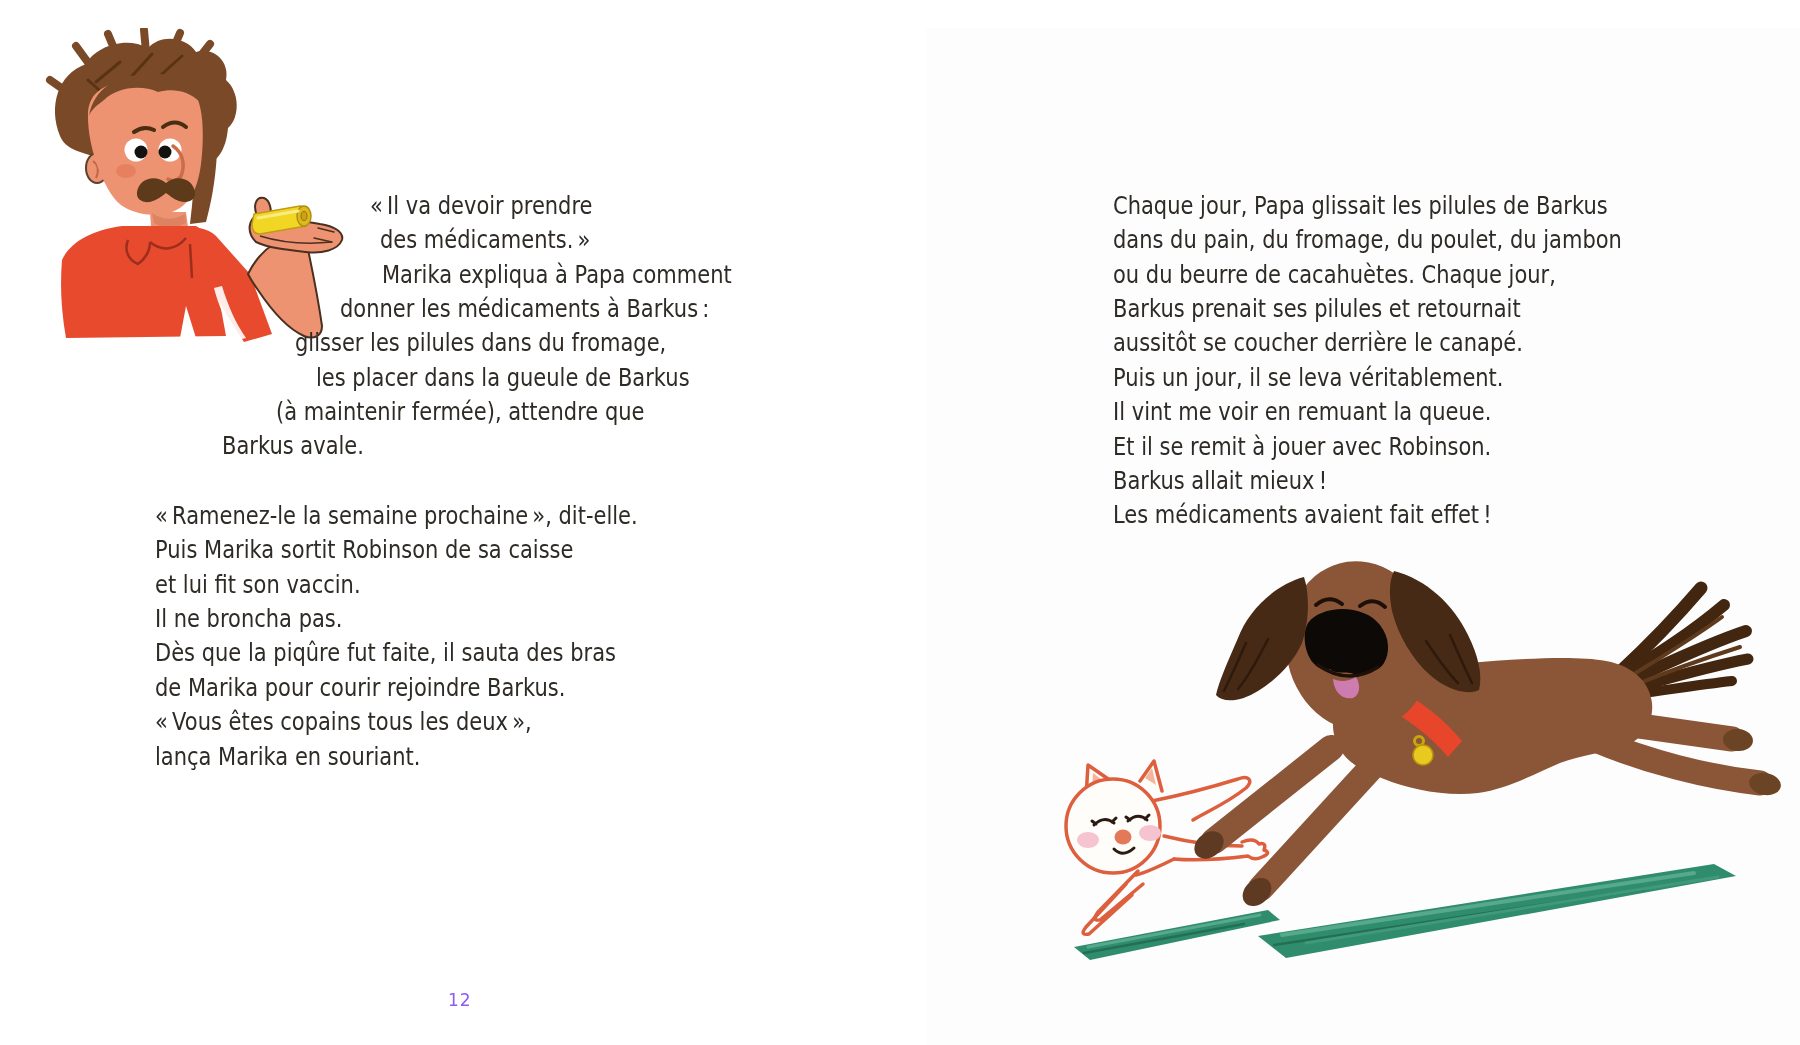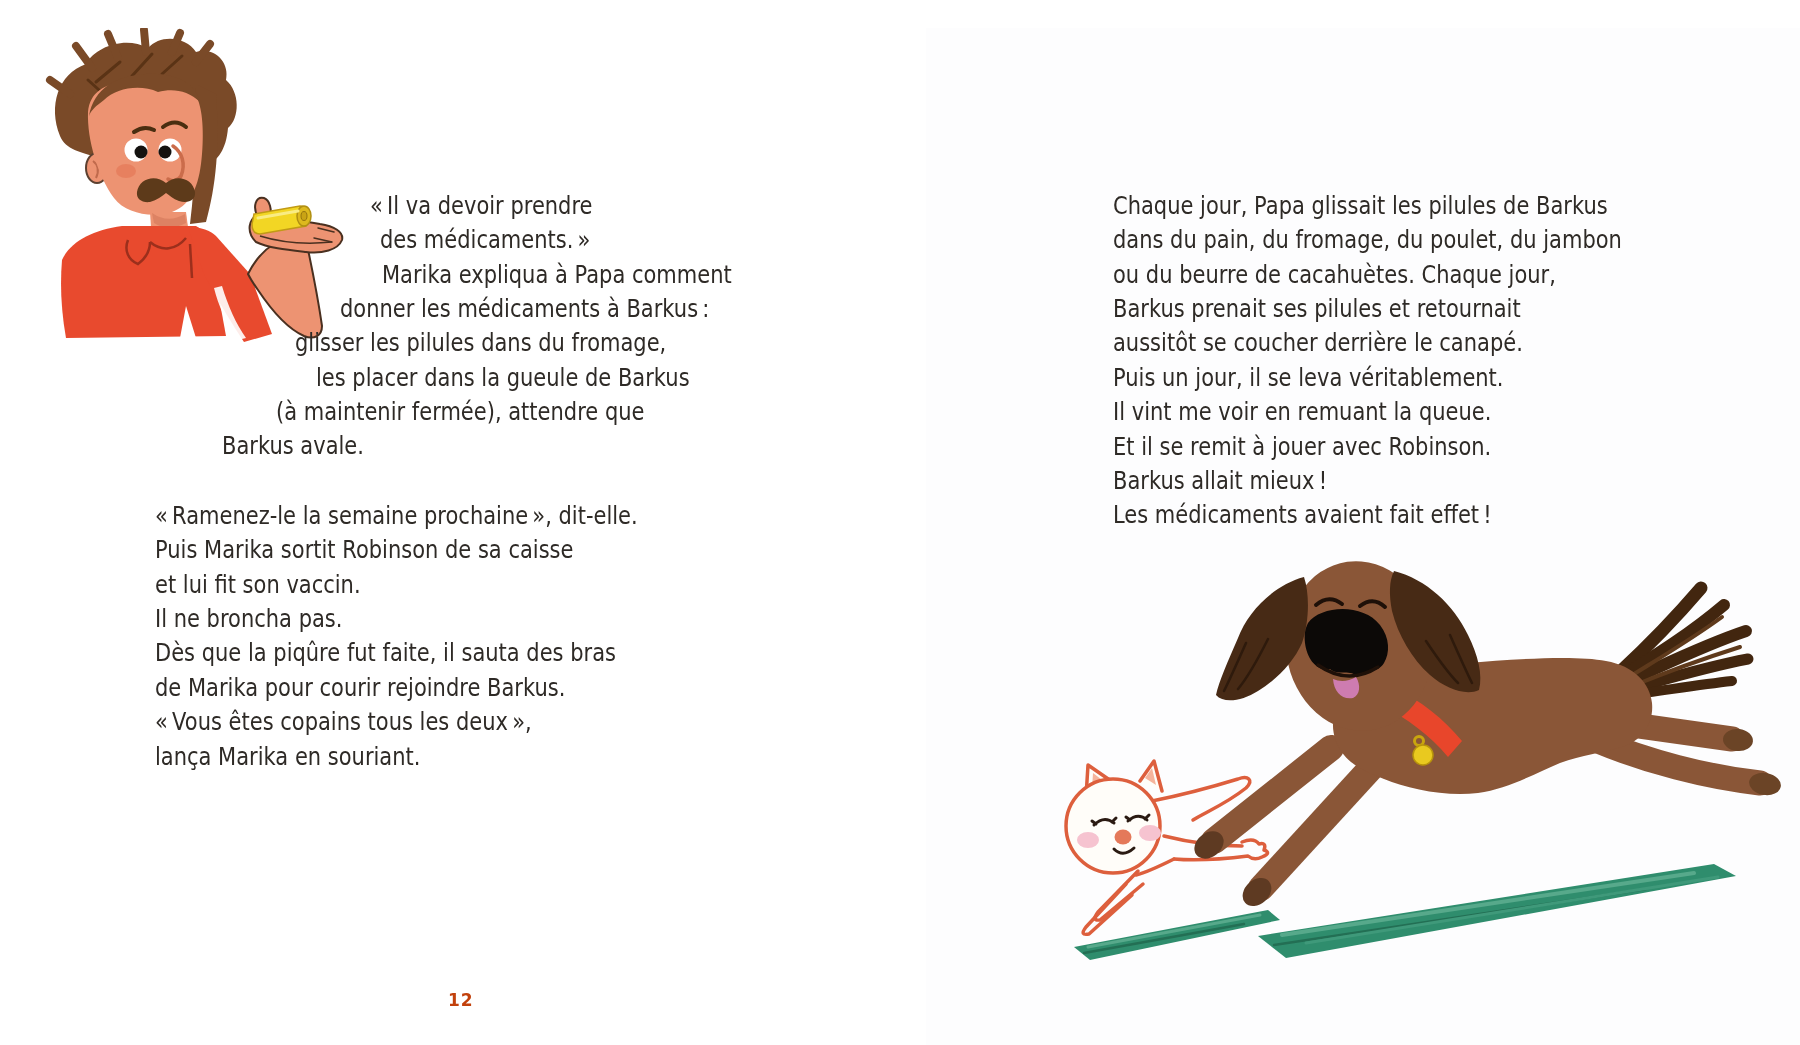--- a/index.html
+++ b/index.html
@@ -9,23 +9,22 @@
   }
   .page{position:absolute;top:0;height:1045px;margin-top:28px;}
   .page-left{left:0;width:900px;background:#ffffff;}
   .page-right{left:926px;width:900px;background:#fdfdfe;}
   .line{
     position:absolute;height:34px;line-height:34px;font-size:25px;
     color:#2e2a26;white-space:nowrap;letter-spacing:0px;
     transform:scaleX(0.84);transform-origin:0 50%;
   }
   .page-number{
-    position:absolute;left:448px;top:962px;font-size:17px;color:#c2410c;
+    position:absolute;left:448px;top:962px;font-size:17px;color:#8b5cf6;
     letter-spacing:1px;
-    font-weight:bold;
   }
   svg{position:absolute;display:block;}
   .papa-svg{left:0;top:0;width:345px;height:405px;}
   .animals-svg{left:120px;top:515px;width:740px;height:480px;}
 </style>
 </head>
 <body>
 
 <div class="spread">
 

